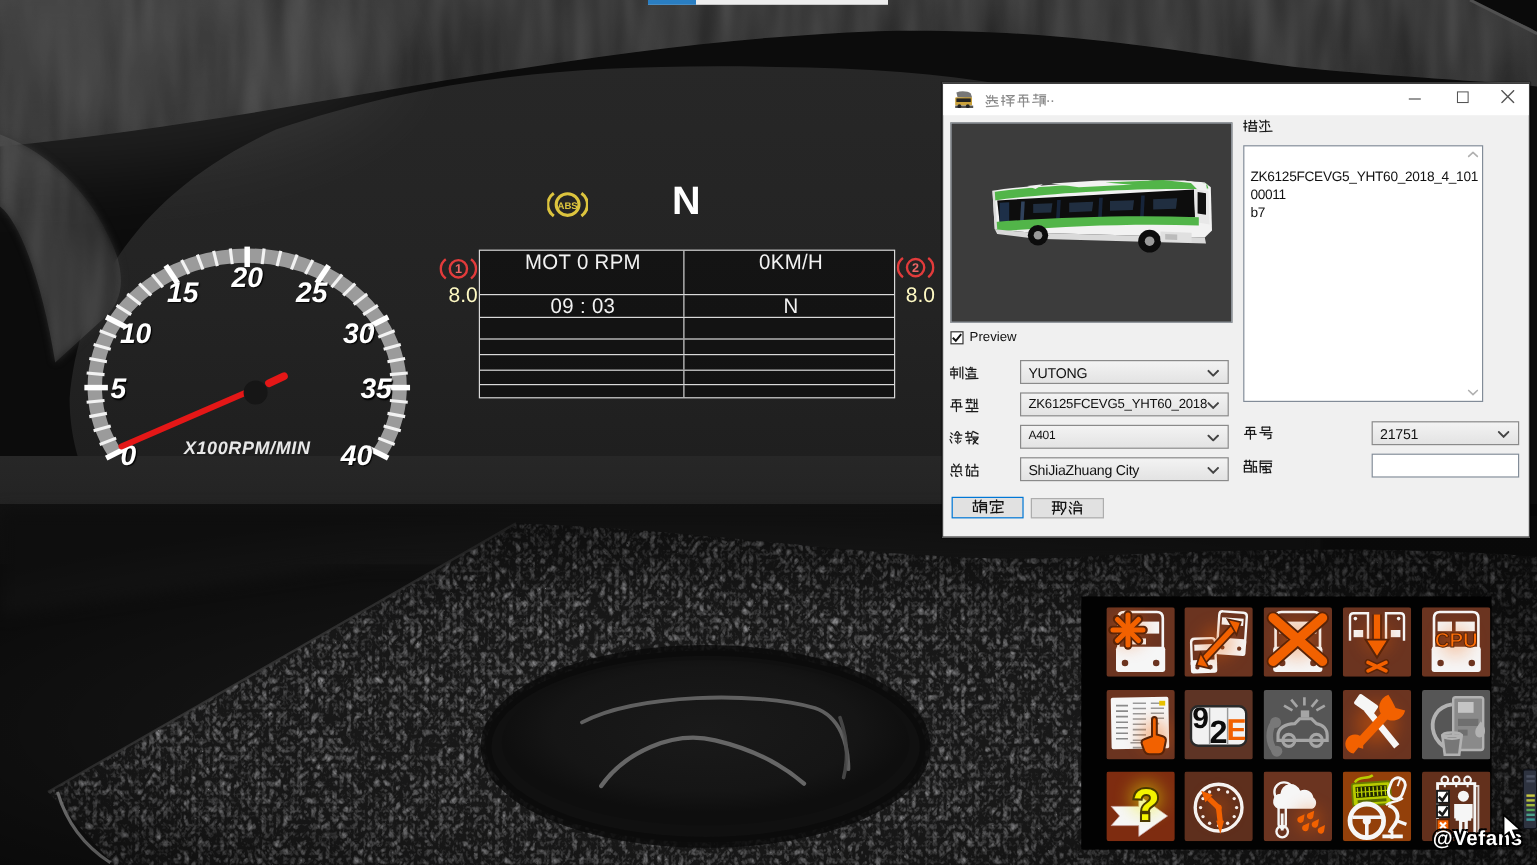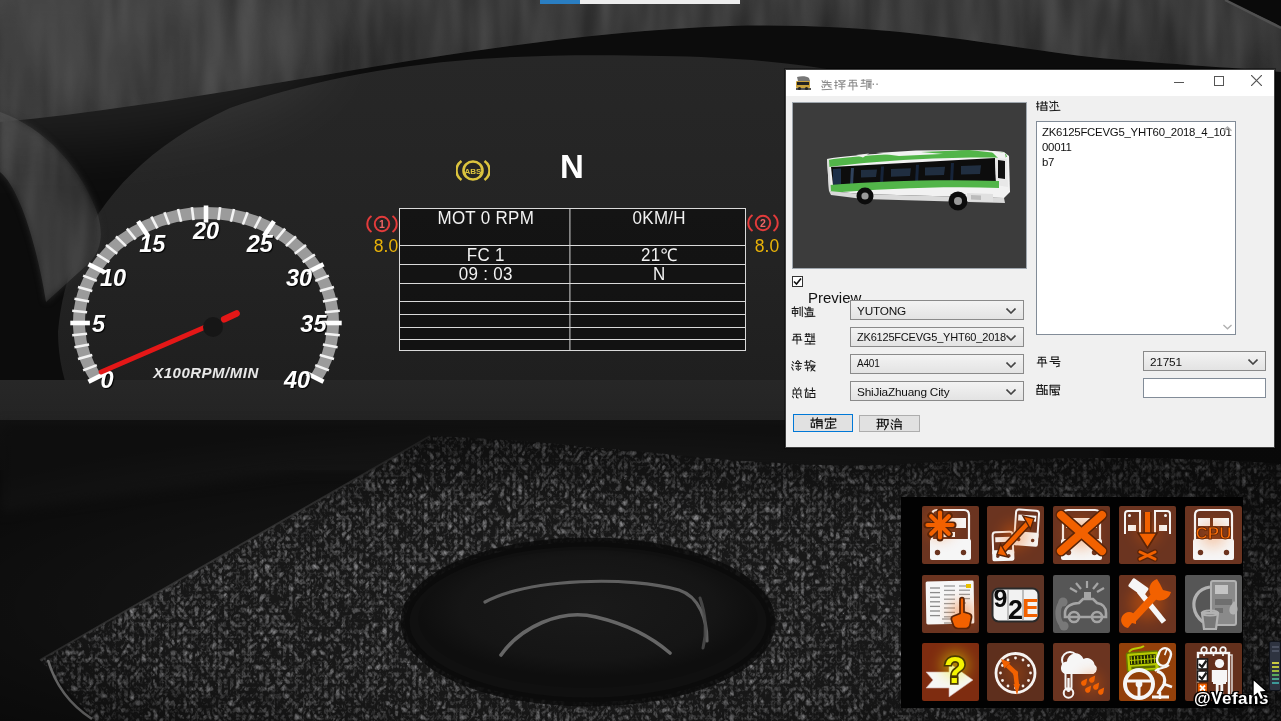--- a/index.html
+++ b/index.html
@@ -5,29 +5,29 @@
 #stage{position:relative;width:1281px;height:721px}
 #bg{position:absolute;left:0;top:0}
 #lcd{position:absolute;left:399px;top:208px;width:347px;border:1.3px solid #d9d9d9;background:rgba(8,8,8,0.55)}
 .lrow{display:flex;border-bottom:1.3px solid #d9d9d9}
 .lrow:last-child{border-bottom:none}
 .lcell{width:50%;color:#f2f2f2;text-align:center;white-space:nowrap;letter-spacing:0.3px;transform:scaleX(0.97);line-height:1.08}
 .lcell:first-child{border-right:1.3px solid #d9d9d9}
 #topbar{position:absolute;left:540px;top:0;width:200px;height:4px;background:#ededed}
 #topbarblue{position:absolute;left:540px;top:0;width:40px;height:4px;background:#2a7ec2}
 #gearN{position:absolute;left:552px;top:148px;width:40px;text-align:center;color:#fff;font-size:33px;font-weight:bold}
-.ind80{position:absolute;width:40px;color:#eab308;font-size:17.5px;text-align:center}
+.ind80{position:absolute;width:40px;color:#fef9c3;font-size:17.5px;text-align:center}
 #dlg{position:absolute;left:785px;top:69px;width:490px;height:379px;background:#f0f0f0;border:1px solid #404040;box-shadow:0 0 0 1px rgba(0,0,0,0.35)}
 #dlgtitle{position:absolute;left:0;top:0;width:100%;height:26px;background:#fff}
 .wbtn{position:absolute}
 #pvbox{position:absolute;left:6px;top:32px;width:235px;height:167px;background:#3c3c3c;border:1px solid #9fa6ad}
 .flabel{position:absolute}
 .combo{position:absolute;height:20px;background:linear-gradient(#f3f3f3,#e3e3e3);border:1px solid #8a8a8a;overflow:hidden}
 .ctext{position:absolute;left:6px;top:3px;font-size:11.8px;color:#111;white-space:nowrap;letter-spacing:-0.2px}
-#desc{position:absolute;left:250px;top:51px;width:200px;height:214px;background:#fff;border:1px solid #828c98;font-size:11.4px;color:#111;padding:3px 0 3px 5px;line-height:1.3;word-break:break-all;letter-spacing:-0.25px}
+#desc{position:absolute;left:250px;top:51px;width:200px;height:214px;background:#fff;border:1px solid #828c98;font-size:11.4px;color:#111;padding:19px 0 3px 5px;line-height:1.3;word-break:break-all;letter-spacing:-0.25px}
 #assign{position:absolute;left:357px;top:308px;width:123px;height:20px;background:#fff;border:1px solid #828c98}
 #okbtn{position:absolute;left:7px;top:344px;width:60px;height:18px;background:#e1e1e1;border:1.5px solid #0078d7;text-align:center}
 #okbtn>div{display:inline-block}
 #cancelbtn{position:absolute;left:73px;top:344.5px;width:61px;height:17px;background:#e1e1e1;border:1px solid #adadad;text-align:center}
 #cancelbtn>div{display:inline-block}
 #iconpanel{position:absolute;left:901px;top:497px;width:342px;height:211px;background:#020202}
 .tile{position:absolute}
 #wm{position:absolute;left:1194px;top:689px;color:#fff;font-size:17px;font-weight:bold;letter-spacing:0.5px;text-shadow:-1.5px -1.5px 0 #000,1.5px -1.5px 0 #000,-1.5px 1.5px 0 #000,1.5px 1.5px 0 #000}
 </style></head><body>
 <div id="stage">
@@ -144,24 +144,20 @@
       <line x1="217.0" y1="322.0" x2="101.2" y2="372.0" stroke="#e41717" stroke-width="5" stroke-linecap="round"></line>
       <circle cx="213.0" cy="327.0" r="10" fill="#161616"></circle>
       <line x1="224.2" y1="319.3" x2="236.6" y2="313.5" stroke="#e41717" stroke-width="6.5" stroke-linecap="round"></line>
     </svg>
 <div id="lcd">
       <div class="lrow" style="height:37px">
         <div class="lcell" style="font-size:17.5px">MOT 0 RPM</div>
         <div class="lcell" style="font-size:17.5px">0KM/H</div>
       </div>
       <div class="lrow" style="height:19px">
-        <div class="lcell" style="font-size:17.5px">FC 1</div>
-        <div class="lcell" style="font-size:17.5px">21℃</div>
-      </div>
-      <div class="lrow" style="height:19px">
         <div class="lcell" style="font-size:17.5px">09 : 03</div>
         <div class="lcell" style="font-size:17.5px">N</div>
       </div>
       <div class="lrow" style="height:18px">
         <div class="lcell" style="font-size:17.5px"></div>
         <div class="lcell" style="font-size:17.5px"></div>
       </div>
       <div class="lrow" style="height:13px">
         <div class="lcell" style="font-size:12px"></div>
         <div class="lcell" style="font-size:12px"></div>
@@ -573,21 +569,21 @@
 <path d="M146,48 L172,49 L172,57 L146,56 Z" fill="#e0e0e0"></path>
 <path d="M150,50 L160,50.4 L160,55 L150,54.6 Z" fill="#bbb"></path>
 <path d="M6,14 L8,46 L10,46 L8,15 Z" fill="#dcdcdc"></path>
 </svg>
       </div>
  <div style="position:absolute;left:6px;top:206px;width:11px;height:11px;border:1px solid #333;background:#fff">
    <svg style="position:absolute;left:-1px;top:-1px" width="11" height="11" viewBox="0 0 11 11">
           <path d="M2,5.5 L4.5,8 L9,2.5" fill="none" stroke="#111" stroke-width="1.6"></path>
         </svg>
  </div>
- <div style="position:absolute;left:22px;top:219px;font-size:15px;color:#111">Preview</div>
+ <div style="position:absolute;left:22px;top:205px;font-size:11px;color:#111">Preview</div>
  <div class="flabel" style="left:5px;top:234px"><svg width="25" height="12" viewBox="0 0 25 12" style="overflow:visible">
           <g stroke="#1a1a1a" stroke-width="1.02" stroke-linecap="round" fill="none">
             <line x1="3.6" y1="0.7" x2="2.9" y2="2.6"></line>
             <line x1="1.0" y1="2.6" x2="7.4" y2="2.6"></line>
             <line x1="4.1" y1="2.6" x2="4.1" y2="10.6"></line>
             <line x1="1.4" y1="4.8" x2="6.7" y2="4.8"></line>
             <line x1="1.4" y1="4.8" x2="1.4" y2="7.4"></line>
             <line x1="6.7" y1="4.8" x2="6.7" y2="7.4"></line>
             <line x1="1.4" y1="7.4" x2="6.7" y2="7.4"></line>
             <line x1="9.1" y1="1.2" x2="9.1" y2="9.4"></line>

